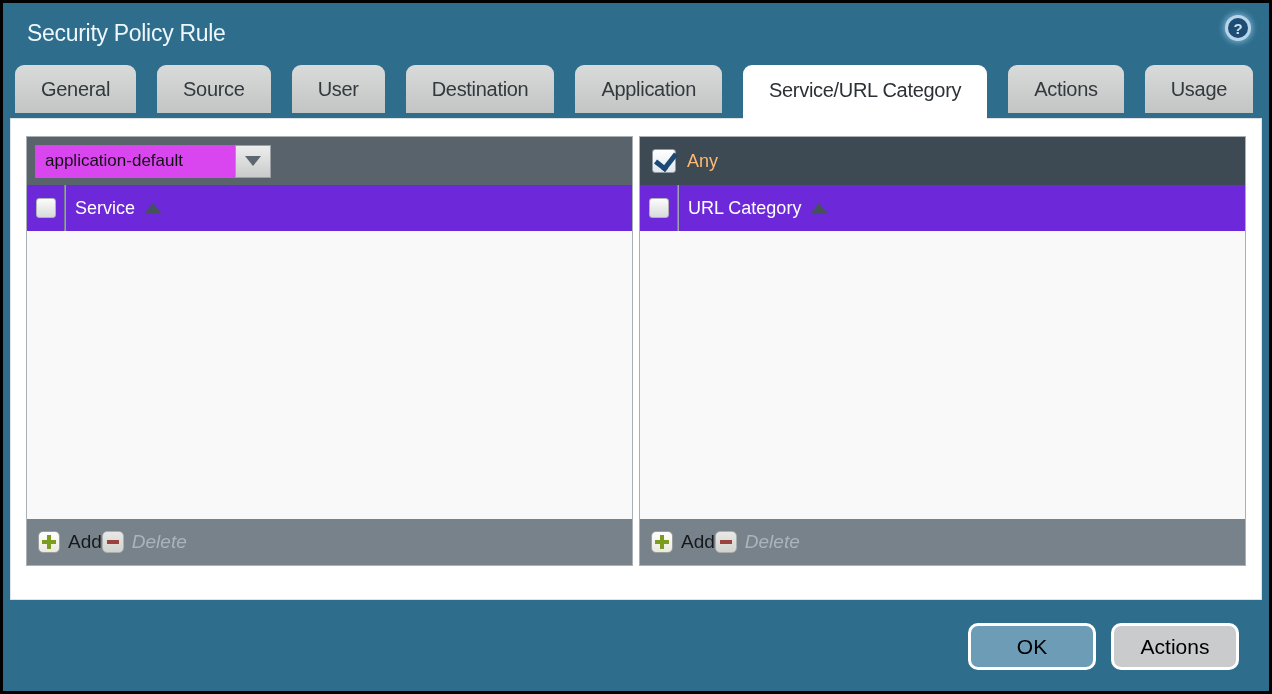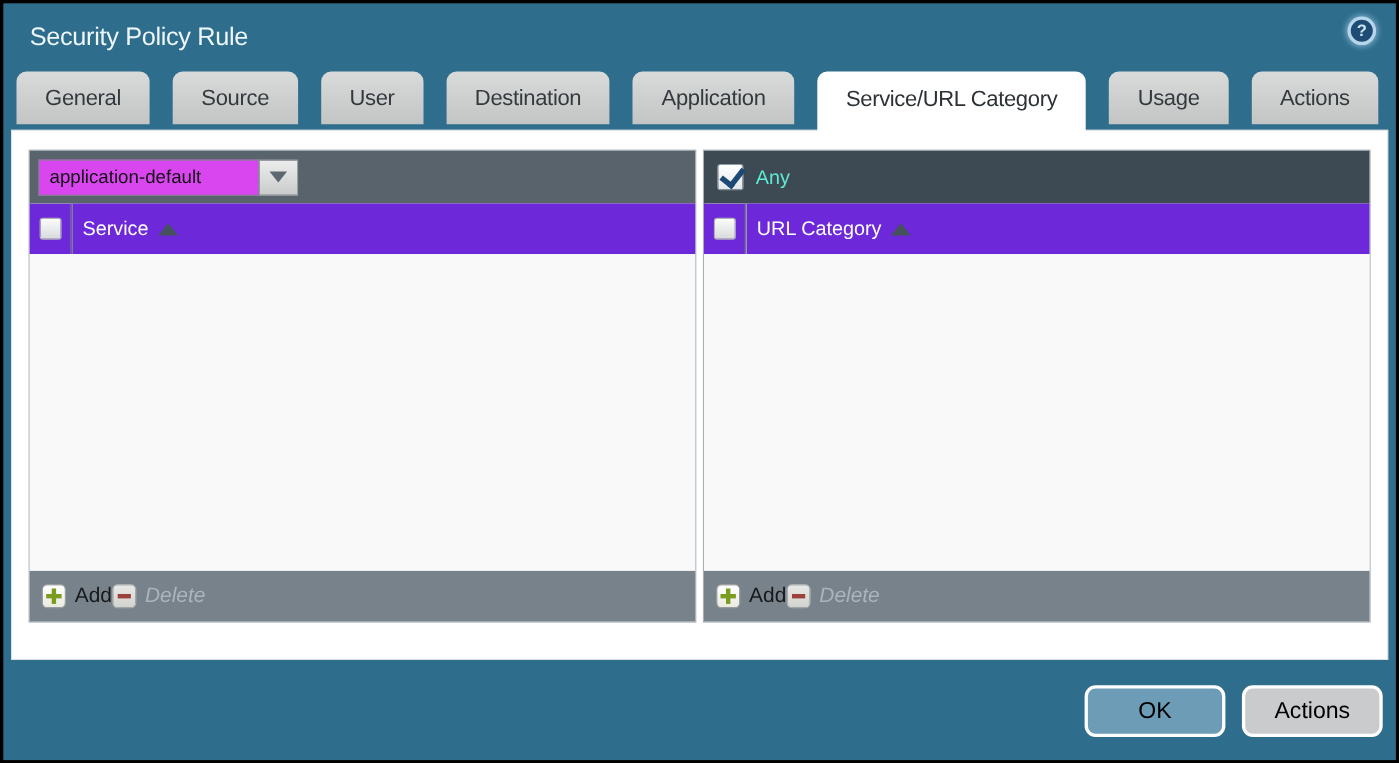--- a/index.html
+++ b/index.html
@@ -147,21 +147,21 @@
     border-right:5px solid #1d4a74;
     border-bottom:5px solid #1d4a74;
     transform:rotate(38deg);
   }
   .checkbox.small {
     width:20px; height:20px;
     background:linear-gradient(#fcfcfc,#d8dadb);
     border:1px solid #aeb2b5;
   }
   .any-label {
-    color:#5eead4;
+    color:#fdba74;
     font-size:18px;
     margin-left:11px;
   }
 
   
   .grid-header {
     height:46px;
     background:#6d28d9;
     display:flex; align-items:center;
     flex:0 0 auto;
@@ -227,21 +227,21 @@
   .tool-btn.disabled { cursor:default;font-style:italic; }
   .tool-btn.disabled .mini-icon {
     background:linear-gradient(#e8e8e6,#d2d2cf);
     border-color:#a9aeae;
   }
   .tool-btn.disabled .btn-label { color:#aab4bb; }
 
   
   .dialog-buttons {
     position:absolute;
-    right:12px; bottom:21px;
+    right:30px; bottom:21px;
     display:flex; gap:15px;
   }
   .btn {
     width:128px; height:47px;
     border:3px solid #fff;
     border-radius:10px;
     font-size:21px;
     font-family:"Liberation Sans", sans-serif;
     color:#000;
     display:flex; align-items:center; justify-content:center;
@@ -260,22 +260,22 @@
     <span class="help-icon">?</span>
   </div>
 
   <div class="tabs">
     <div class="tab">General</div>
     <div class="tab">Source</div>
     <div class="tab">User</div>
     <div class="tab">Destination</div>
     <div class="tab">Application</div>
     <div class="tab active">Service/URL Category</div>
+    <div class="tab">Actions</div>
     <div class="tab">Usage</div>
-    <div class="tab">Actions</div>
   </div>
 
   <div class="body">
 
     <div class="panel">
       <div class="panel-toolbar">
         <div class="combo">
           <div class="combo-value">application-default</div>
           <div class="combo-btn">
             <div class="caret-down"></div>

